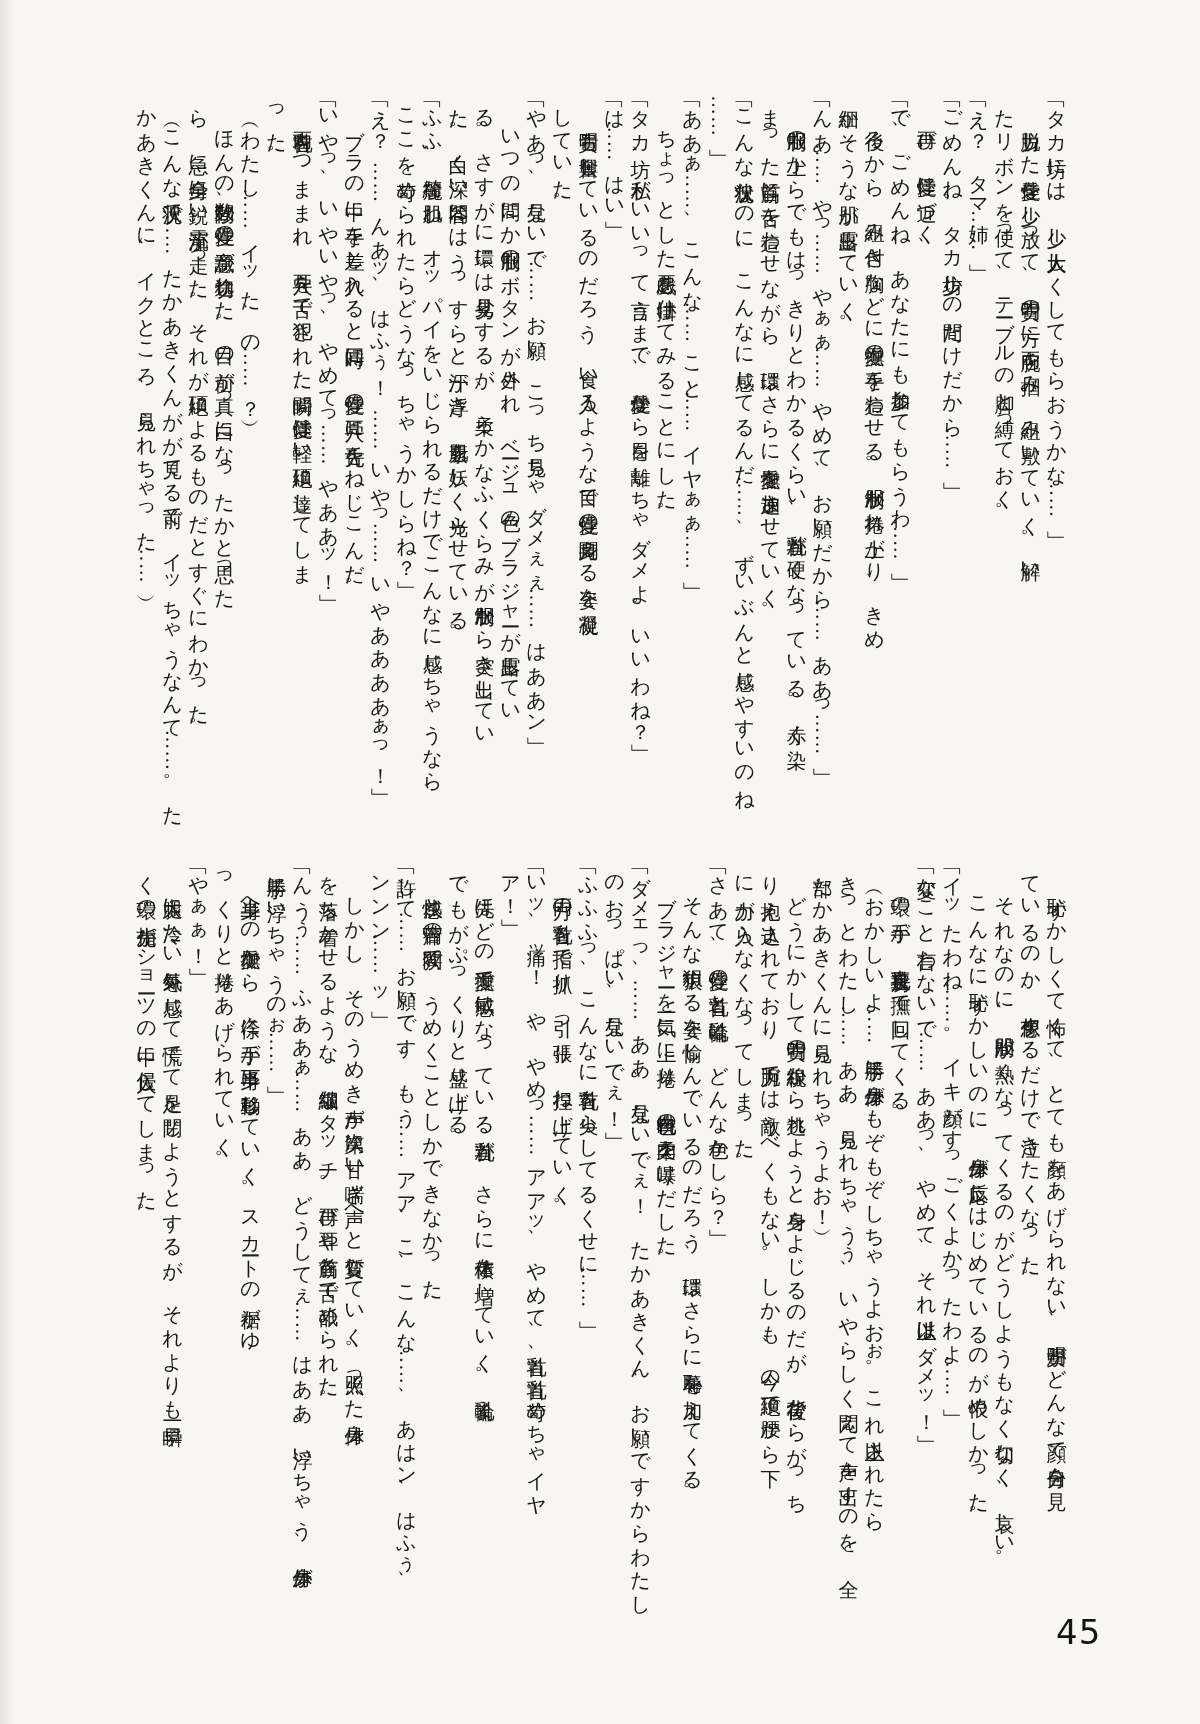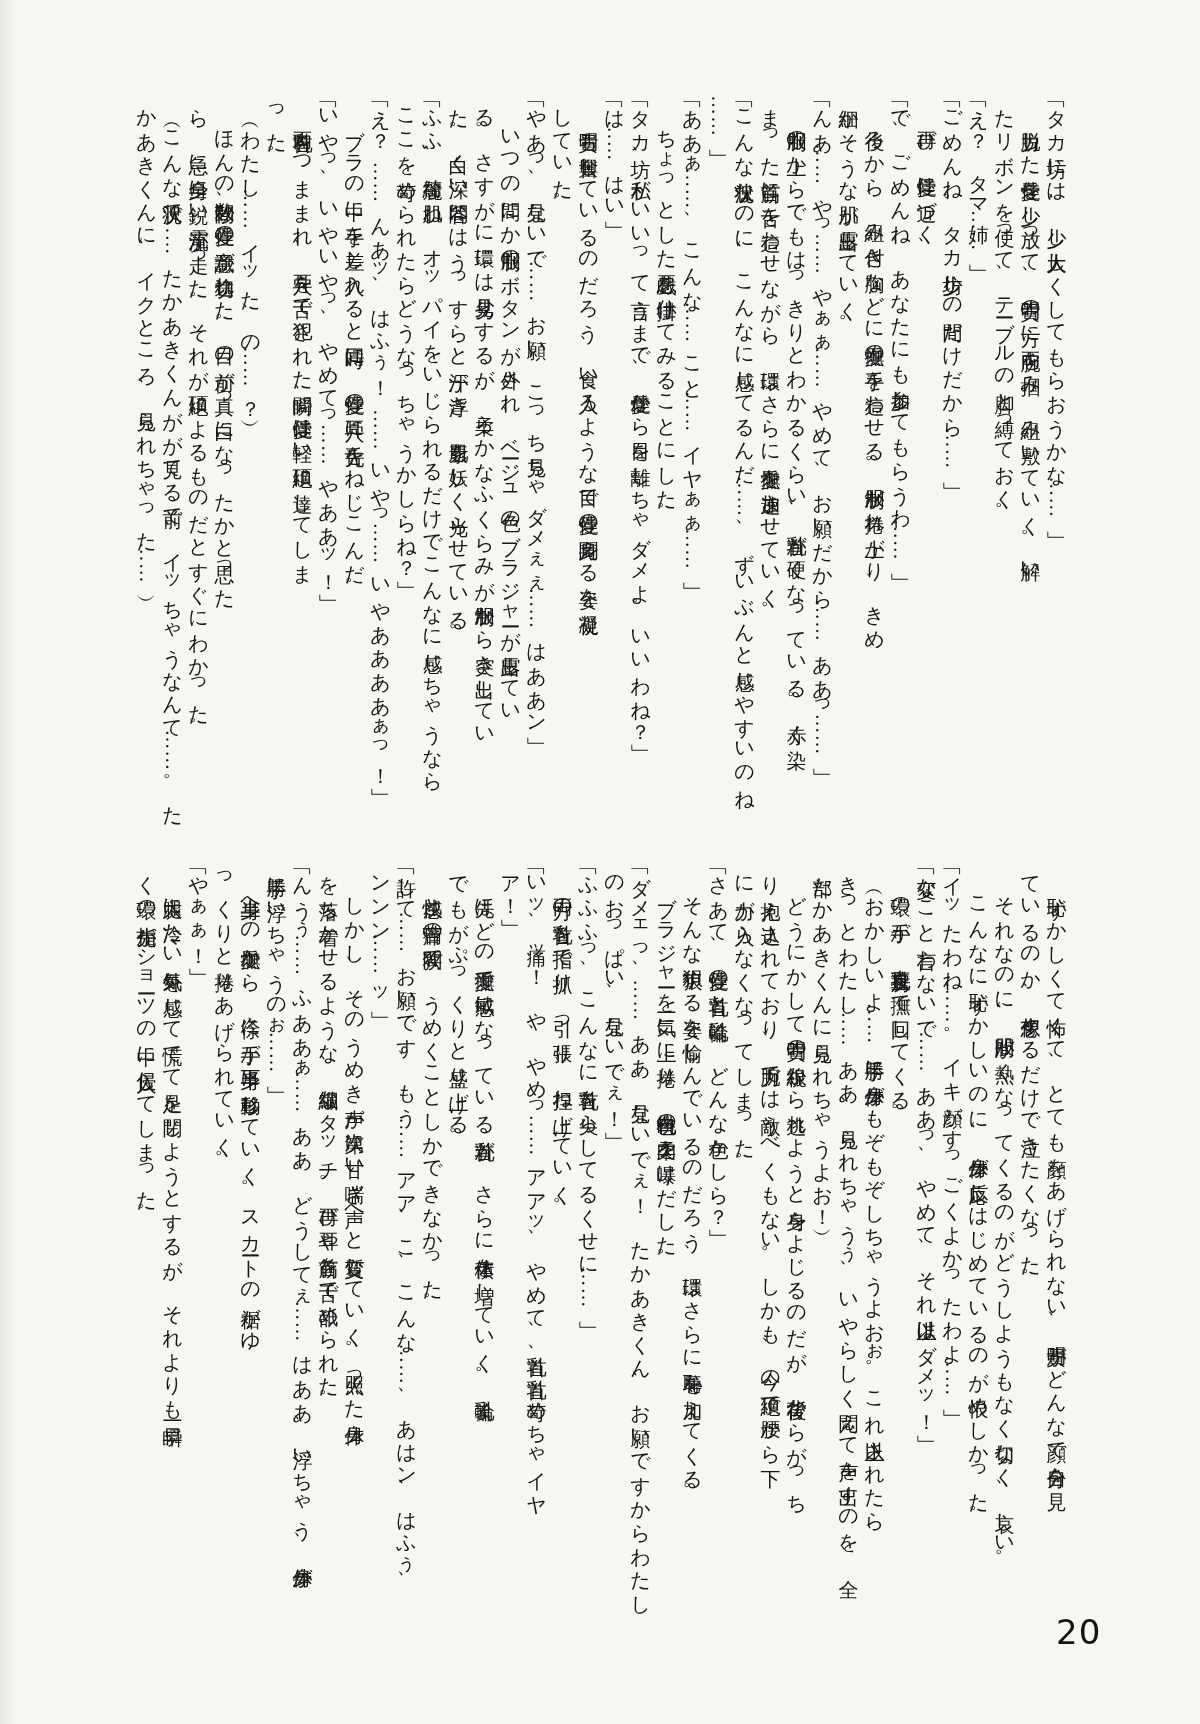--- a/index.html
+++ b/index.html
@@ -108,13 +108,13 @@
     <div class="tcol indent">しかし、そのうめき声が次第に甘い喘ぎ声へと変質していく。火照った身体</div>
     <div class="tcol">を落ち着かせるような、繊細なタッチ。再び耳や首筋を舌で舐められた。</div>
     <div class="tcol">「んうぅ……ふああぁ……ああ、どうしてぇ……はああ、浮いちゃう、身体が</div>
     <div class="tcol">勝手に浮いちゃうのぉ……」</div>
     <div class="tcol indent">上半身への愛撫から、徐々に手が下半身に移動していく。スカートの裾がゆ</div>
     <div class="tcol">っくりと捲りあげられていく。</div>
     <div class="tcol">「やぁぁ！」</div>
     <div class="tcol indent">太腿に冷たい外気を感じて慌てて足を閉じようとするが、それよりも一瞬早</div>
     <div class="tcol">く環の指先がショーツの中に侵入してしまった。</div>
   </div>
-<div id="page-number">20</div>
+<div id="page-number">45</div>
 
 </body></html>

